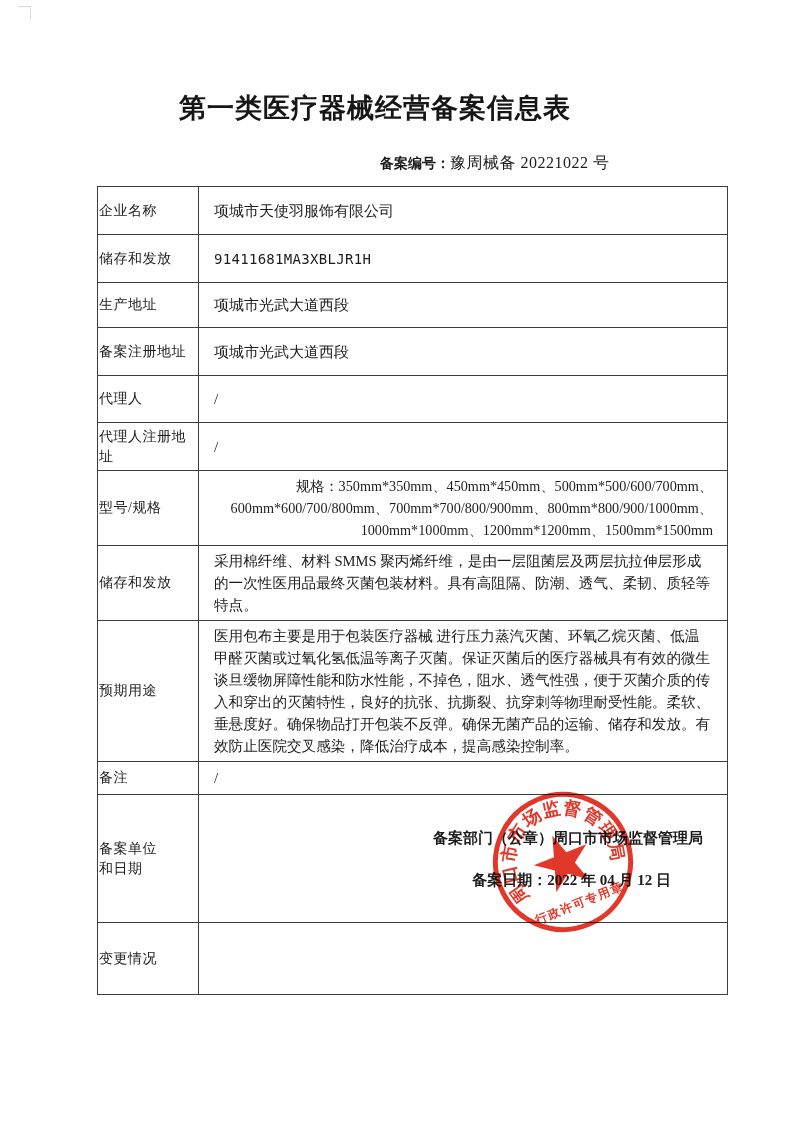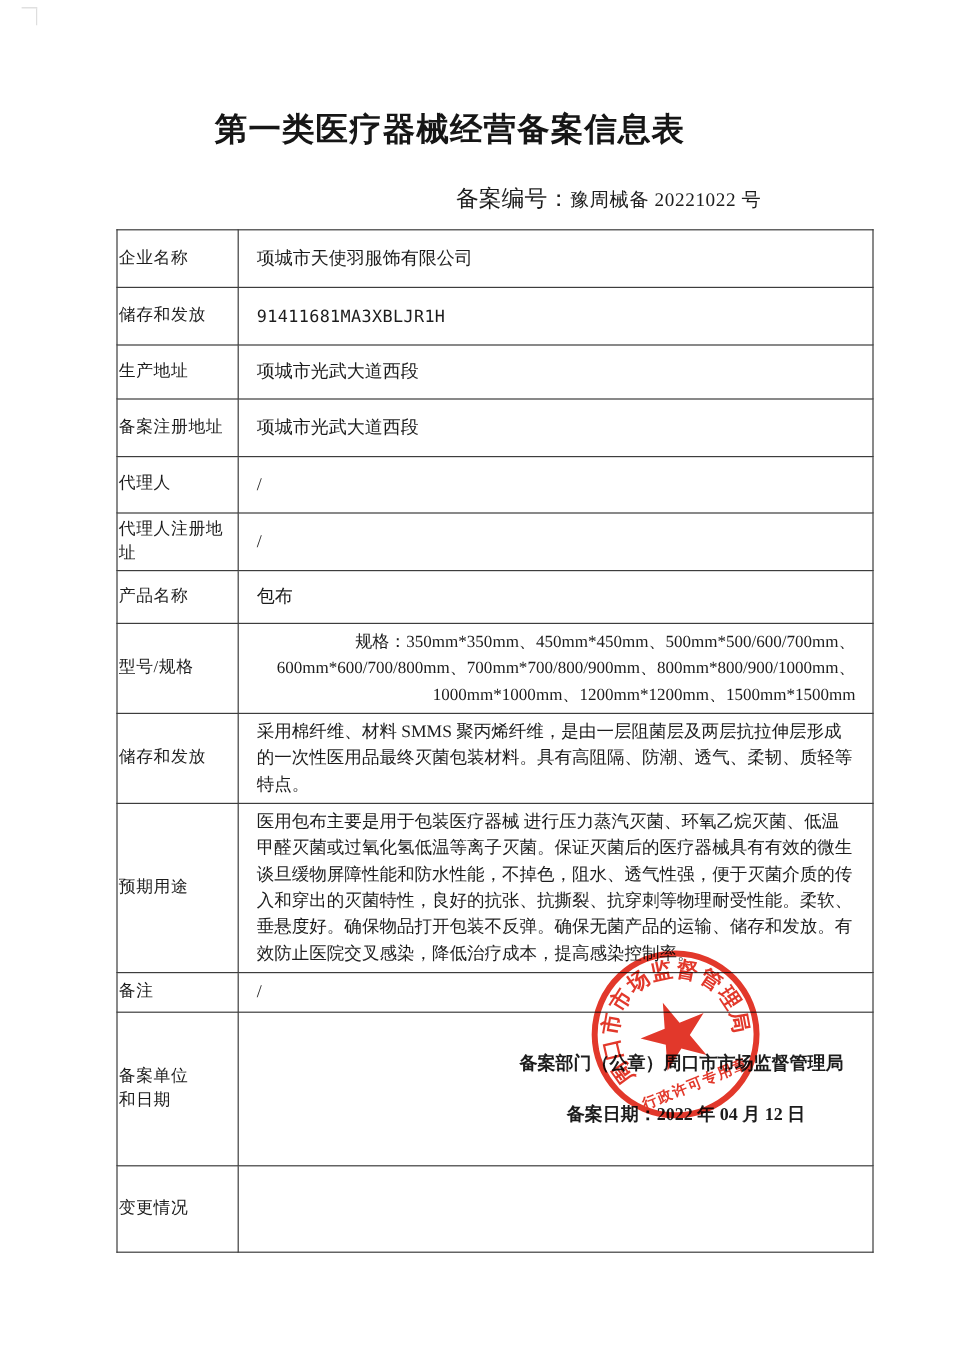--- a/index.html
+++ b/index.html
@@ -30,22 +30,22 @@
   }
   .filing-no {
     margin-top: 27px;
     margin-left: 380px;
     font-size: 16px;
     width: fit-content;
     white-space: nowrap;
   }
   .filing-no .lbl {
     font-family: "Liberation Sans", "DejaVu Sans", sans-serif;
-    font-weight: normal;
-    font-size: 19px;
+    font-weight: bold;
+    font-size: 14px;
   }
   .filing-no .val { font-size: 16px; letter-spacing: .5px; }
   table.filing-table {
     margin-left: 97px;
     margin-top: 12px;
     width: 630px;
     border-collapse: collapse;
     table-layout: fixed;
   }
   .filing-table td {
@@ -124,24 +124,20 @@
       <td class="val">项城市光武大道西段</td>
     </tr>
     <tr style="height:47px">
       <td class="lab">代理人</td>
       <td class="val">/</td>
     </tr>
     <tr style="height:48px">
       <td class="lab">代理人注册地址</td>
       <td class="val">/</td>
     </tr>
-    <tr style="height:44px">
-      <td class="lab">产品名称</td>
-      <td class="val">包布</td>
-    </tr>
     <tr style="height:70px">
       <td class="lab">型号/规格</td>
       <td class="val specs">规格：350mm*350mm、450mm*450mm、500mm*500/600/700mm、600mm*600/700/800mm、700mm*700/800/900mm、800mm*800/900/1000mm、1000mm*1000mm、1200mm*1200mm、1500mm*1500mm</td>
     </tr>
     <tr style="height:48px">
       <td class="lab">储存和发放</td>
       <td class="val longtext">采用棉纤维、材料 SMMS 聚丙烯纤维，是由一层阻菌层及两层抗拉伸层形成的一次性医用品最终灭菌包装材料。具有高阻隔、防潮、透气、柔韧、质轻等特点。</td>
     </tr>
     <tr style="height:130px">
       <td class="lab">预期用途</td>

